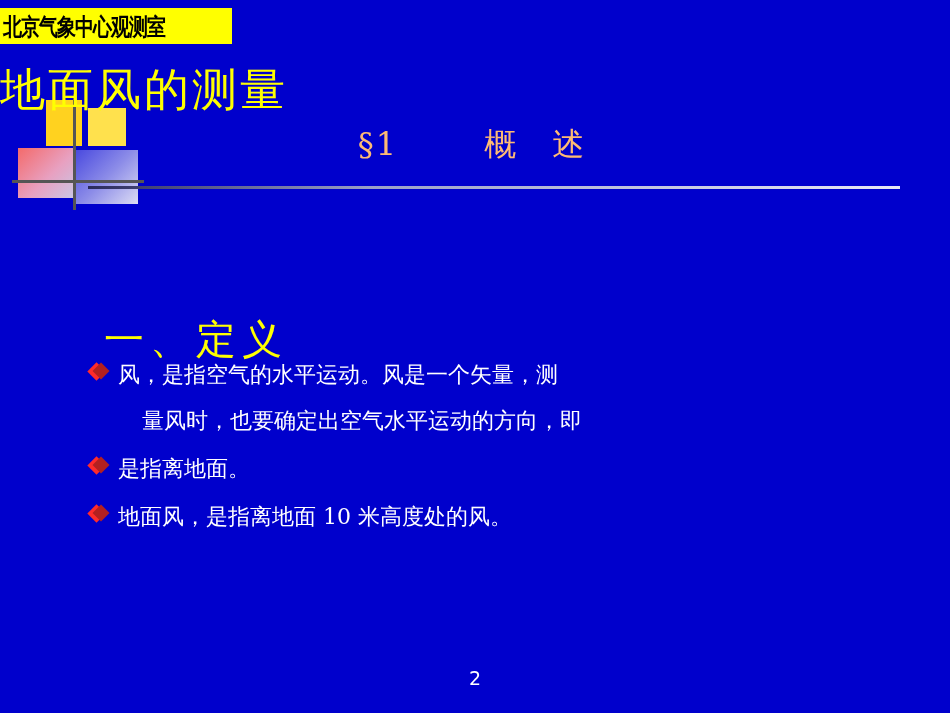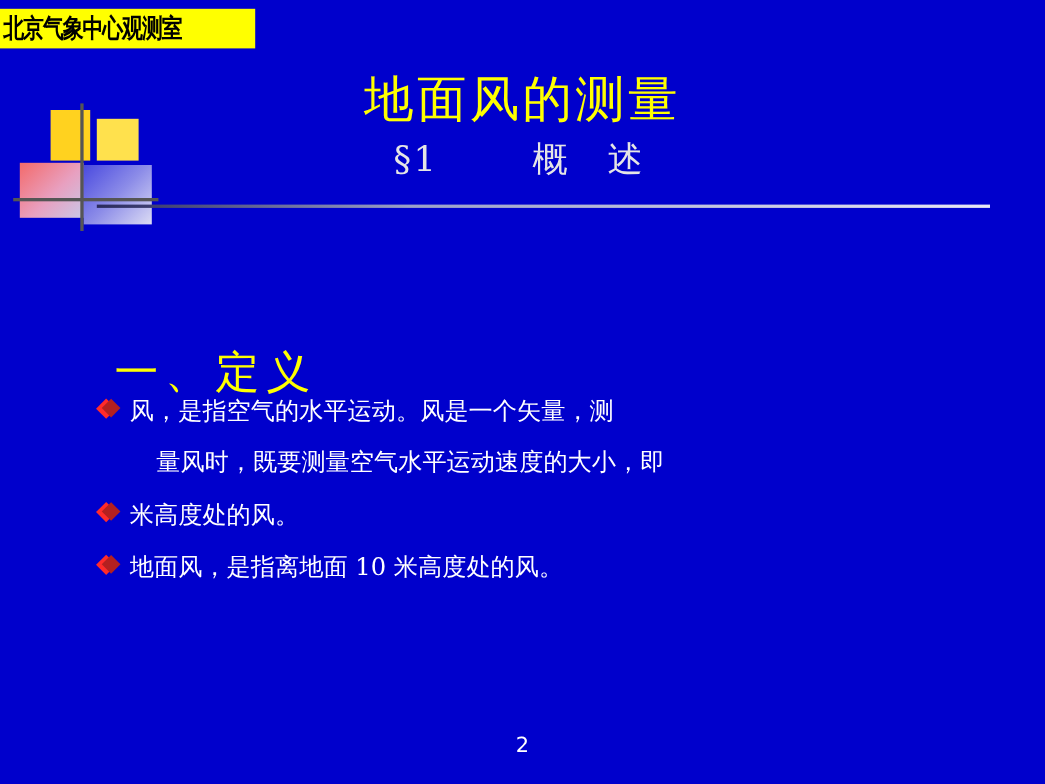--- a/index.html
+++ b/index.html
@@ -74,35 +74,34 @@
     left: -6px; top: 80px;
     width: 132px; height: 3px;
     background: #555555;
   }
 
   
   .title-main {
     position: absolute;
     left: 0; top: 62px;
     width: 950px;
-    text-align: center;
     font-family: "DejaVu Serif", serif;
     font-size: 45px;
     color: #FFFF00;
     letter-spacing: 3px;
     line-height: 56px;
   }
   .title-sub {
     position: absolute;
     left: 0; top: 122px;
     width: 920px;
     text-align: center;
     font-family: "DejaVu Serif", serif;
     font-size: 32px;
-    color: #e5e5e5;
+    color: #fdba74;
     letter-spacing: 2px;
     line-height: 44px;
   }
   .title-sub .gap { display: inline-block; width: 86px; }
   .title-sub .gap2 { display: inline-block; width: 24px; }
 
   
   .title-rule {
     position: absolute;
     left: 88px;
@@ -206,29 +205,29 @@
   <div class="section-heading">一、定义</div>
 
   <div class="bullets">
 
     <div class="bullet-row">
       <span class="marker">
           <span class="dia"></span>
           <span class="dia2"></span>
         </span>
       <span class="bullet-text">风，是指空气的水平运动。风是一个矢量，测</span>
-      <span class="bullet-indent">量风时，既要测量空气水平运动速度的大小，即</span>
+      <span class="bullet-indent">量风时，也要确定出空气水平运动的方向，即</span>
     </div>
 
     <div class="bullet-row">
       <span class="marker">
           <span class="dia"></span>
           <span class="dia2"></span>
         </span>
-      <span class="bullet-text">米高度处的风。</span>
+      <span class="bullet-text">是指离地面。</span>
     </div>
 
     <div class="bullet-row">
       <span class="marker">
           <span class="dia"></span>
           <span class="dia2"></span>
         </span>
       <span class="bullet-text">地面风，是指离地面 10 米高度处的风。</span>
     </div>
 

